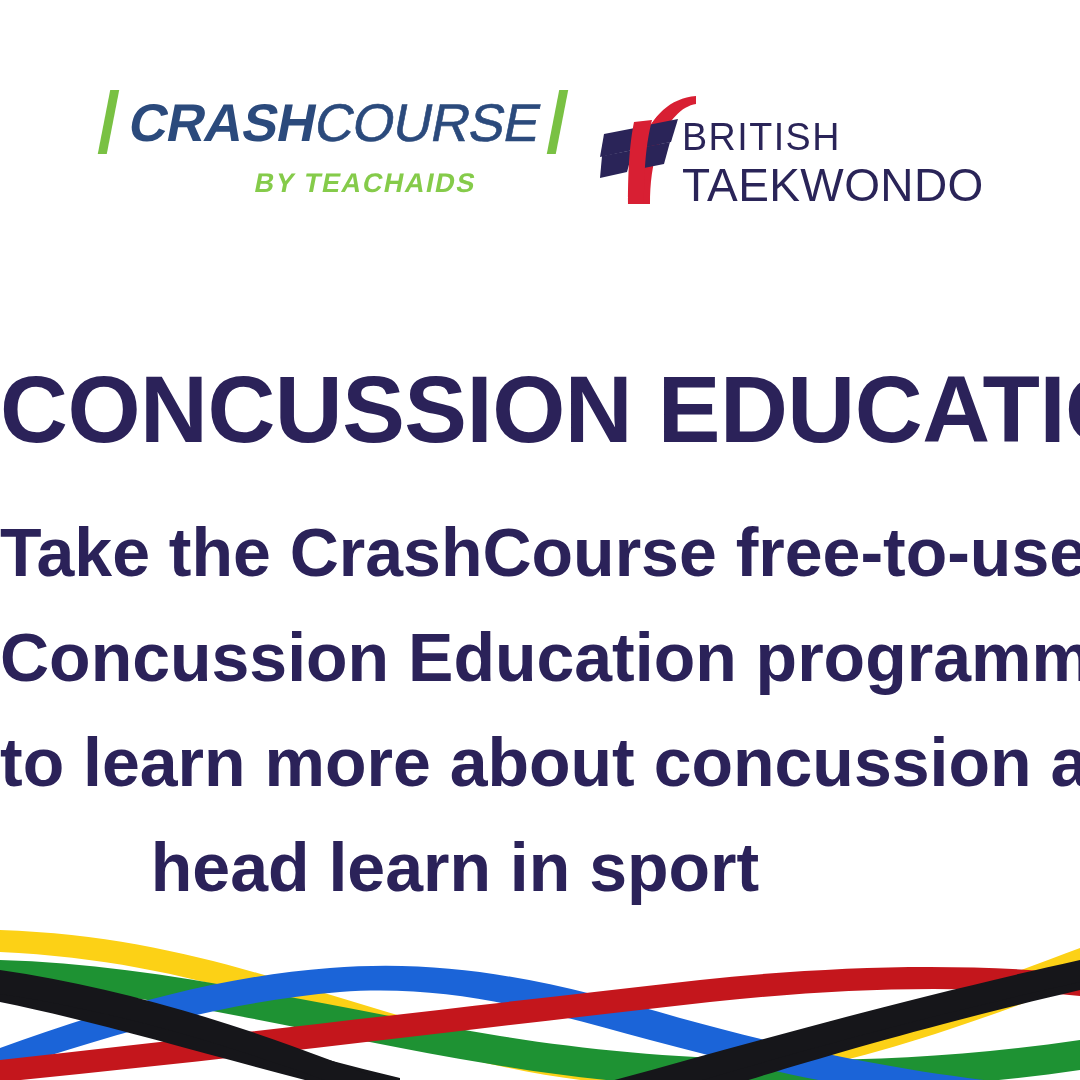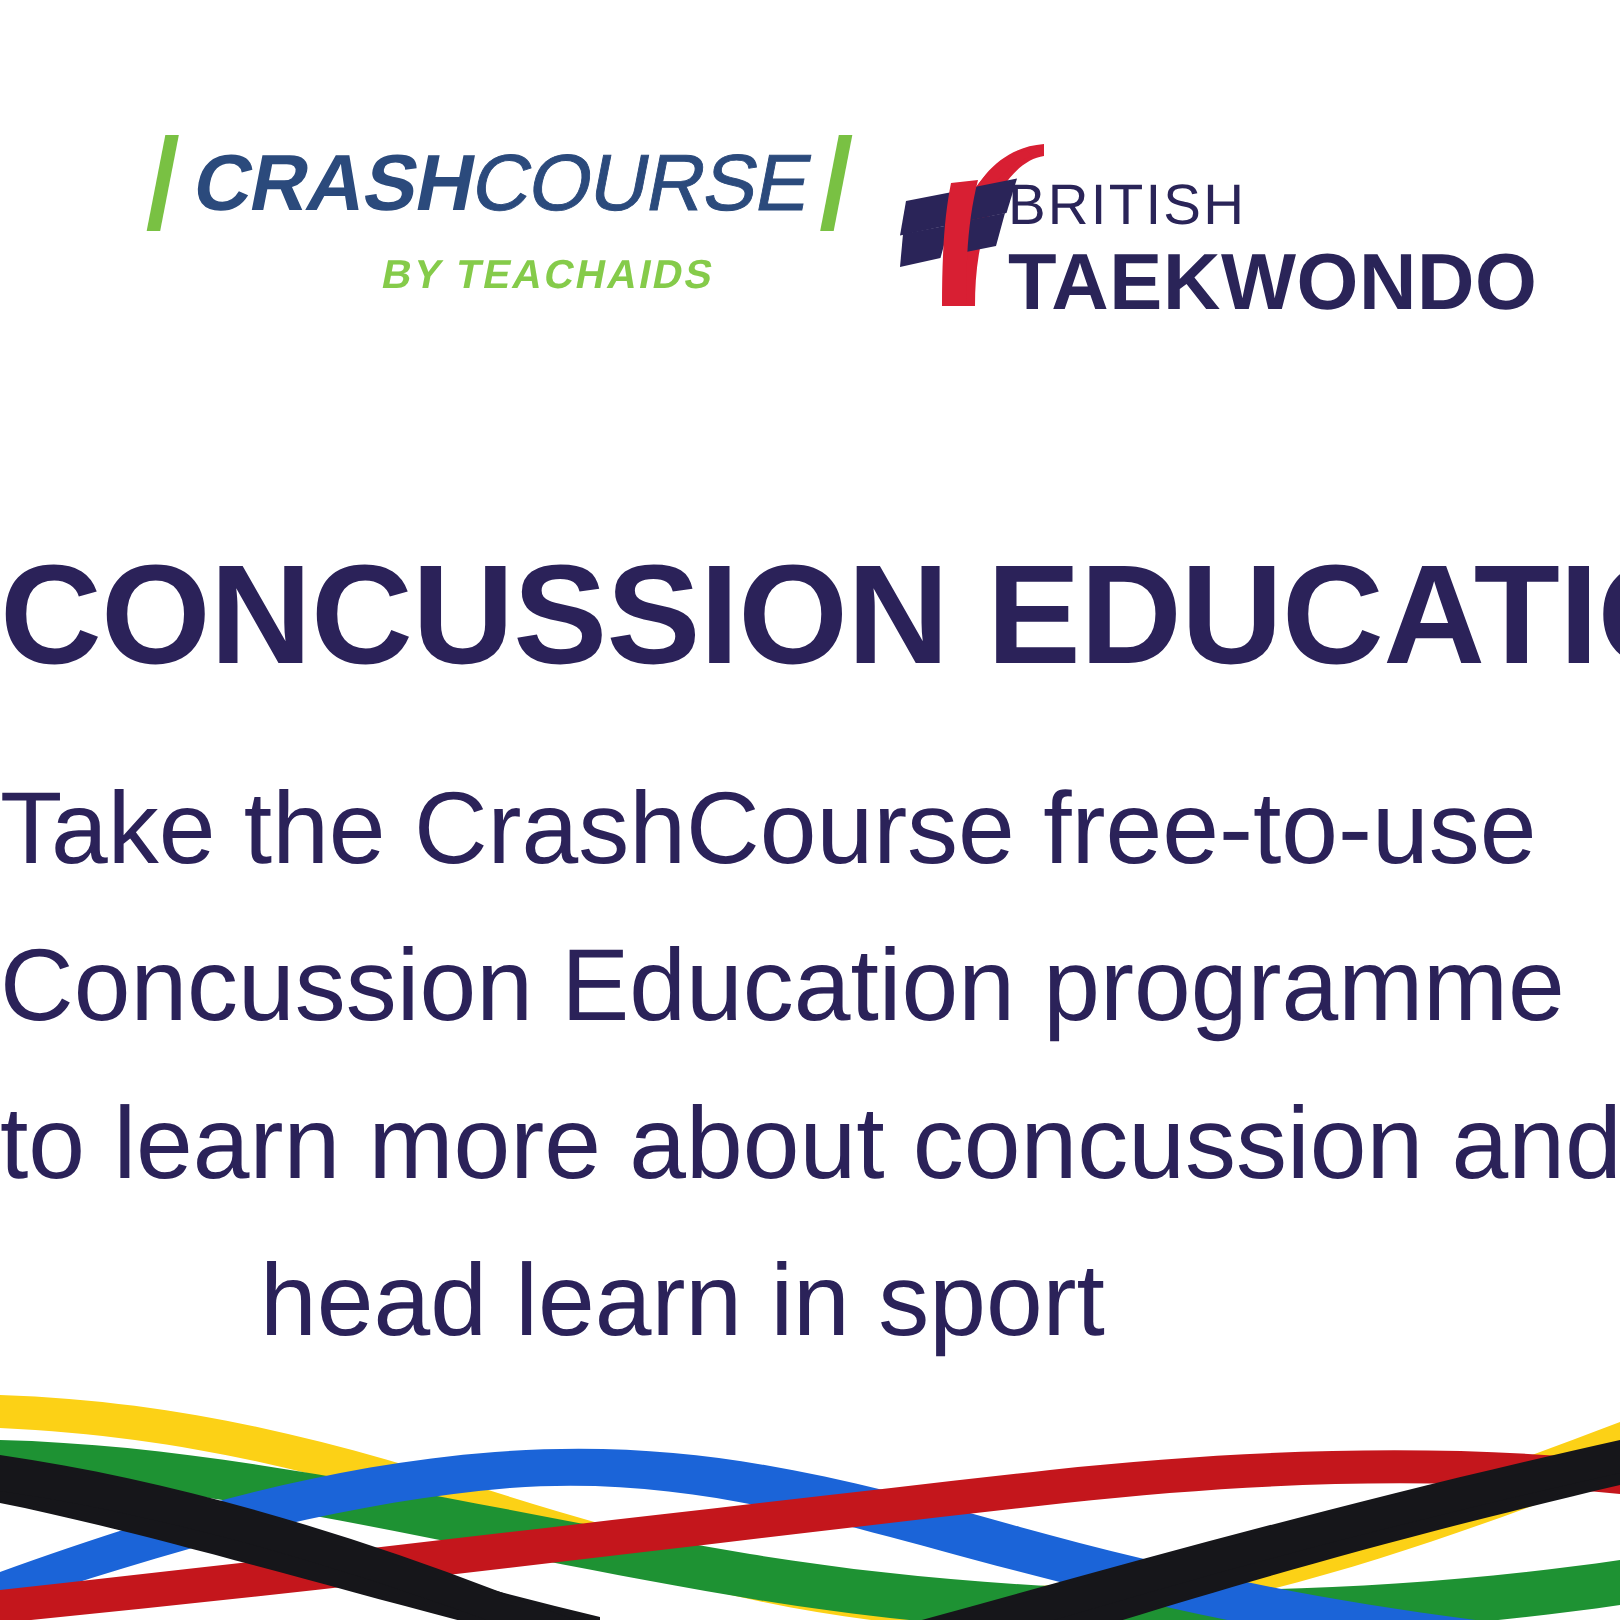--- a/index.html
+++ b/index.html
@@ -96,39 +96,39 @@
   }
   .bt-mark {
     position: absolute;
     left: 0;
     top: 0;
     width: 96px;
     height: 112px;
   }
   .bt-text {
     position: absolute;
-    left: 72px;
+    left: 82px;
     top: 24px;
     line-height: 1;
   }
   .bt-british {
     font-family: "Liberation Sans", sans-serif;
     font-size: 38px;
     font-weight: 300;
     color: #2A2458;
     letter-spacing: 1.5px;
     white-space: nowrap;
     display: block;
     transform: scaleX(0.99);
     transform-origin: left center;
   }
   .bt-taekwondo {
     font-family: "Liberation Sans", sans-serif;
-    font-size: 53px;
-    font-weight: bold;
+    font-size: 46px;
+    font-weight: normal;
     color: #2A2458;
     letter-spacing: 0.4px;
     white-space: nowrap;
     display: block;
     margin-top: 6px;
   }
 
   
   .headline {
     position: absolute;
@@ -147,21 +147,21 @@
   }
 
   
   .body-copy {
     position: absolute;
     left: 0;
     top: 500px;
     width: 910px;
     text-align: center;
     font-family: "Liberation Sans Narrow", "Liberation Sans", sans-serif;
-    font-weight: normal;
+    font-weight: bold;
     font-size: 68px;
     line-height: 105px;
     color: #2B2259;
     letter-spacing: 0px;
   }
   .body-copy .line {
     display: block;
     white-space: nowrap;
   }
 

